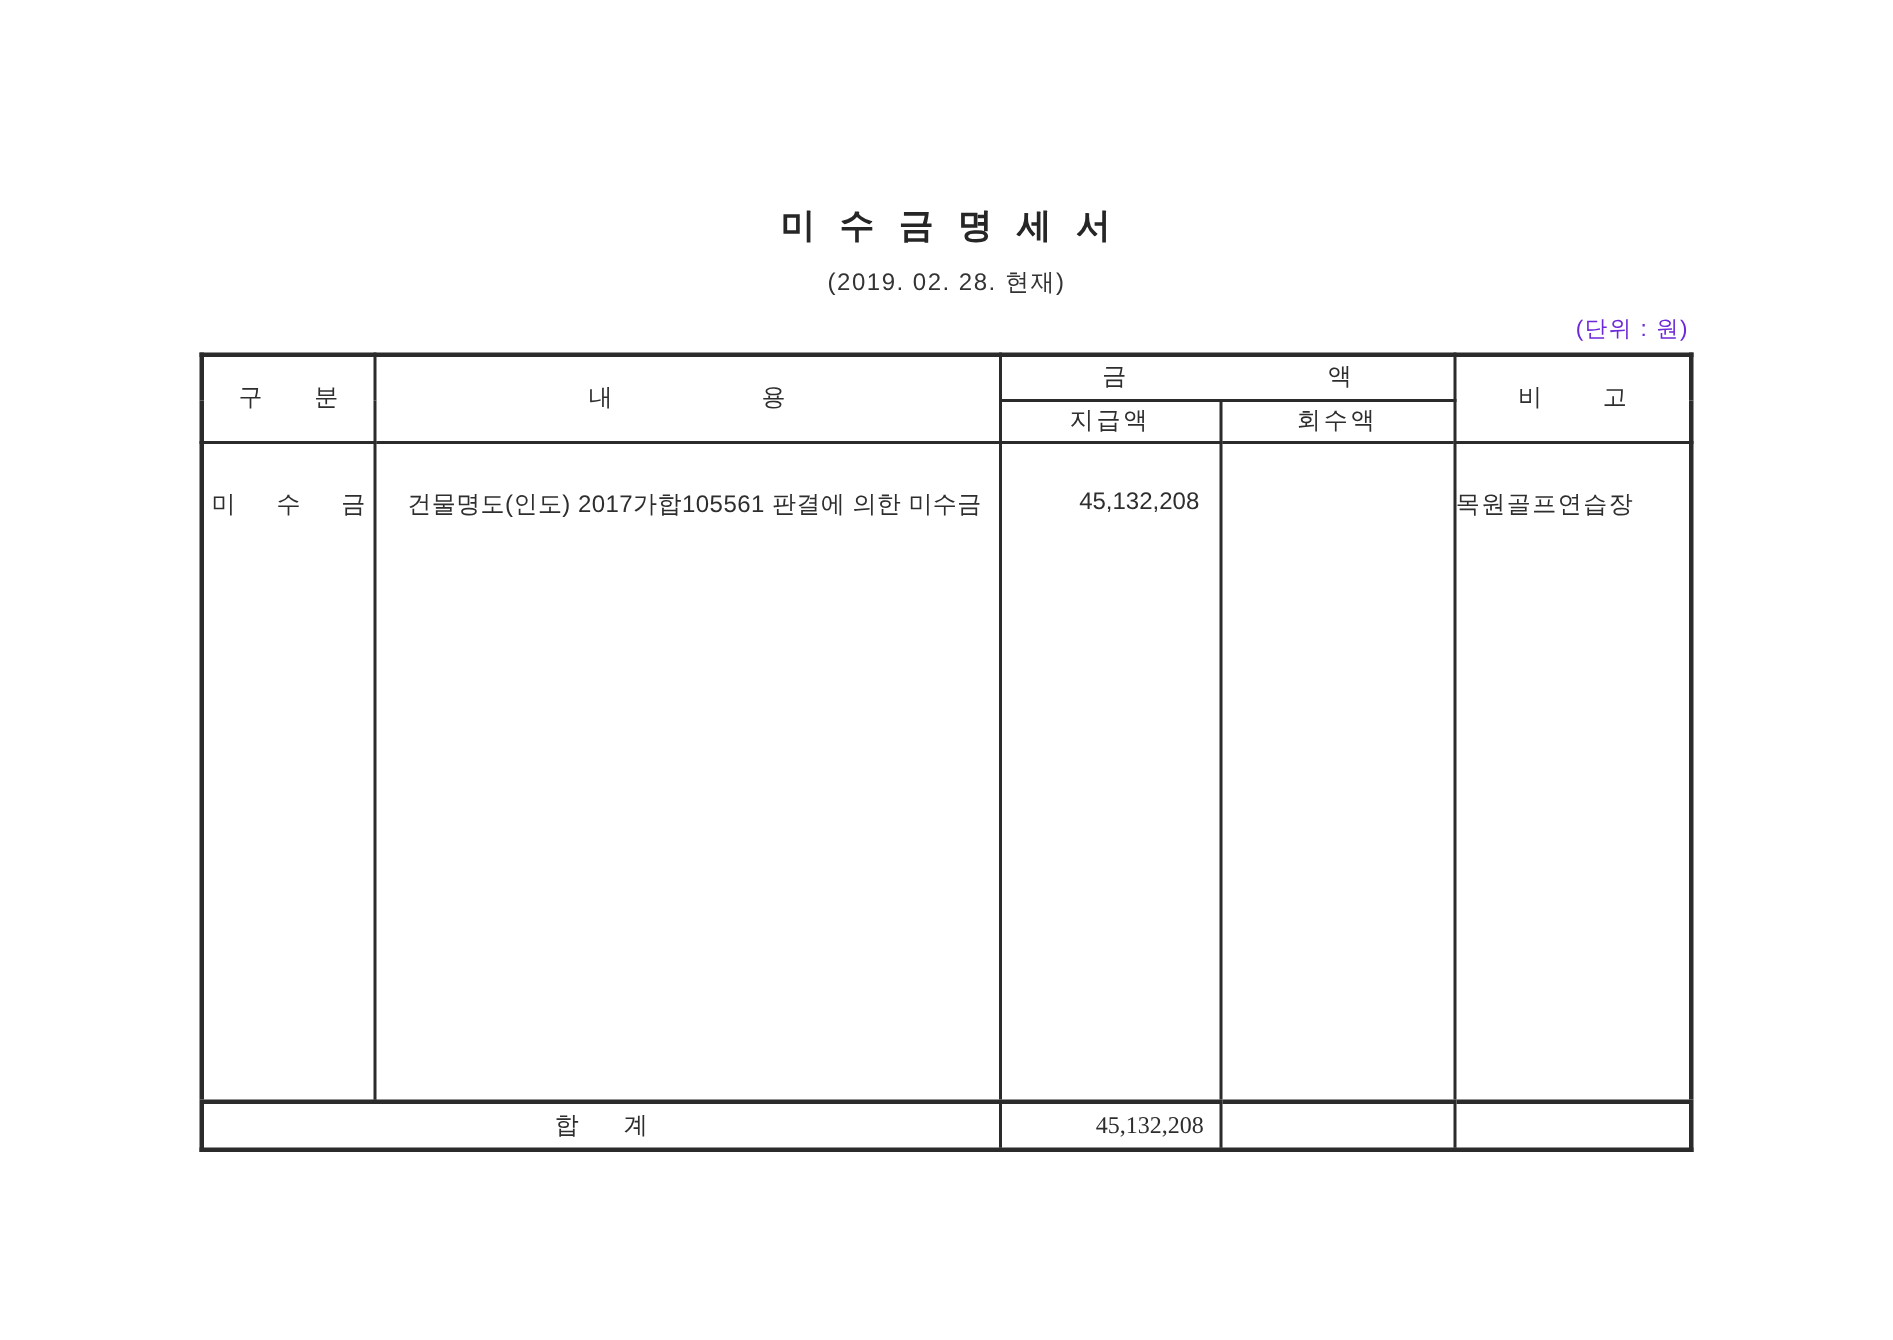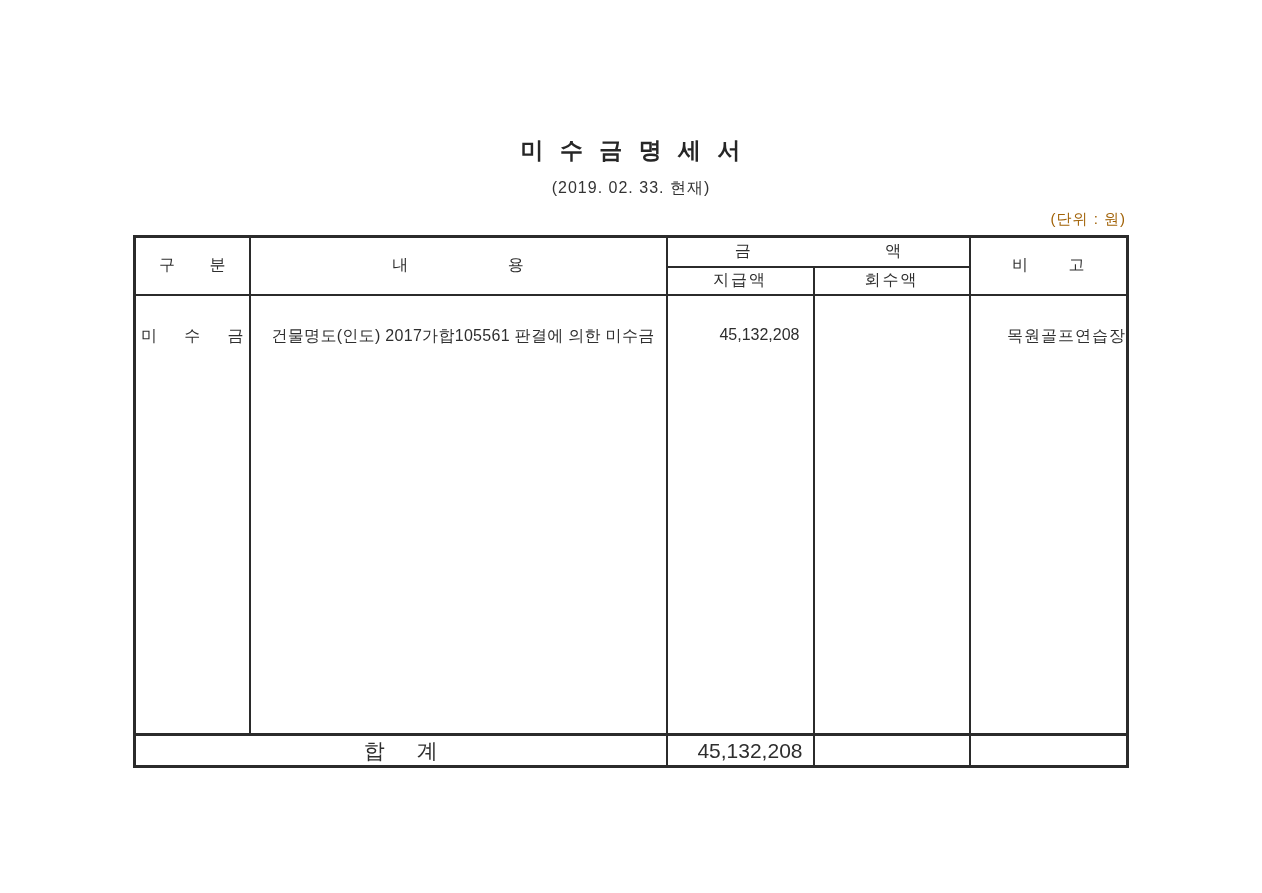--- a/index.html
+++ b/index.html
@@ -38,21 +38,21 @@
     color: #333333;
   }
   .unit-note {
     position: absolute;
     top: 210px;
     left: 133px;
     width: 993px;
     text-align: right;
     font-size: 15px;
     letter-spacing: 1px;
-    color: #a16207;
+    color: #6d28d9;
   }
   .sheet {
     position: absolute;
     left: 133px;
     top: 235px;
   }
   table.doc-table {
     border-collapse: collapse;
     table-layout: fixed;
     width: 993px;
@@ -90,46 +90,47 @@
   .td-content {
     text-align: center;
     padding-left: 10px;
     letter-spacing: 0.3px;
   }
   .td-paid {
     text-align: right;
     padding-right: 13px;
   }
   .td-remarks {
-    text-align: right;
+    text-align: left;
     letter-spacing: 1px;
   }
   
   tr.frow td {
     vertical-align: middle;
     border-top: 3px solid #2b2b2b;
-    font-size: 21px;
+    font-size: 16px;
+    font-family: Liberation Serif, serif;
   }
   .td-footer-label {
     text-align: center;
     word-spacing: 26px;
   }
   .td-footer-paid {
     text-align: right;
     padding-right: 10px;
   }
 </style>
 </head>
 <body>
 
 <div class="page">
 
   <div class="doc-title">미 수 금 명 세 서</div>
 
-  <div class="doc-subtitle">(2019.  02.  33. 현재)</div>
+  <div class="doc-subtitle">(2019.  02.  28. 현재)</div>
 
   <div class="unit-note">(단위 : 원)</div>
 
   <div class="sheet">
     <table class="doc-table">
       <colgroup>
         <col style="width:115px">
         <col style="width:417px">
         <col style="width:147px">
         <col style="width:156px">

